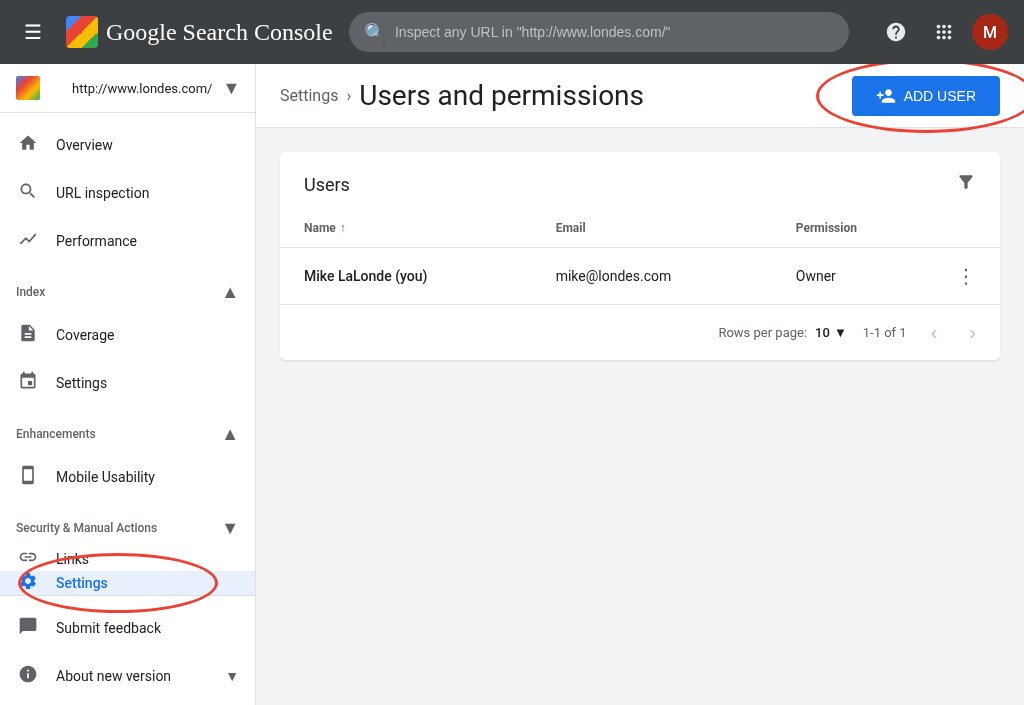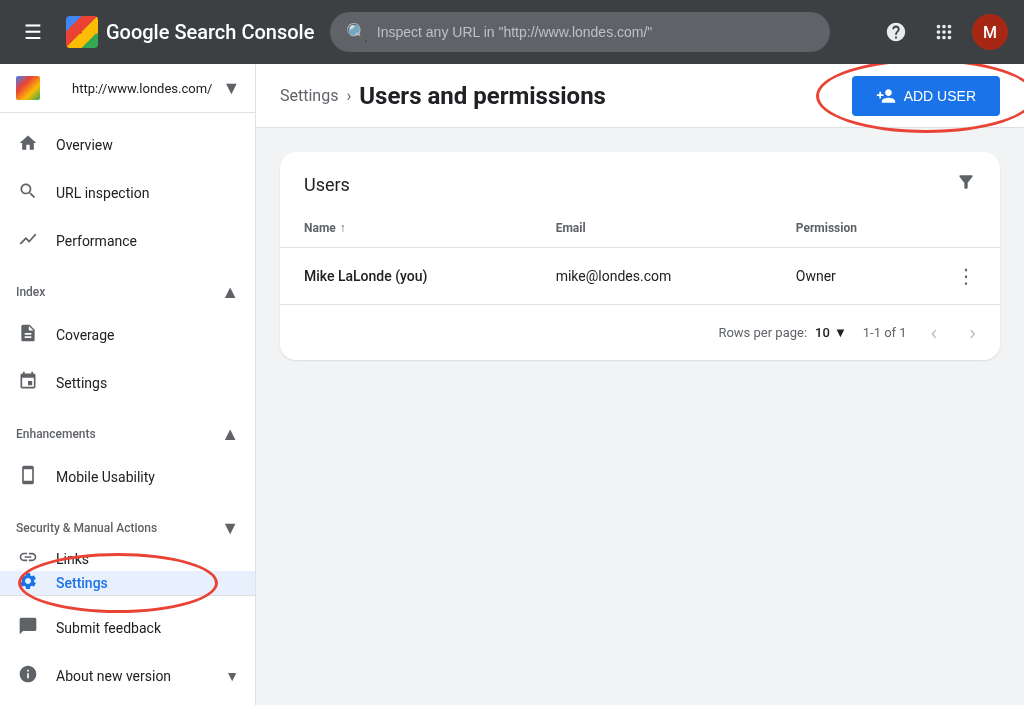--- a/index.html
+++ b/index.html
@@ -15,21 +15,21 @@
       gap: 16px;
       flex-shrink: 0;
     }
     .header-menu-icon { color: #fff; font-size: 20px; cursor: pointer; padding: 8px; }
     .header-logo { display: flex; align-items: center; gap: 8px; }
     .header-logo-img {
       width: 32px; height: 32px;
       background: linear-gradient(135deg, #4285f4 25%, #ea4335 25%, #ea4335 50%, #fbbc04 50%, #fbbc04 75%, #34a853 75%);
       border-radius: 4px;
     }
-    .header-logo-text { color: #fff; font-size: 20px; font-weight: 500; white-space: nowrap; }
+    .header-logo-text { color: #fff; font-size: 24px; font-weight: 500; white-space: nowrap; font-family: Liberation Serif, serif; }
     .header-search {
       flex: 1;
       max-width: 500px;
       background: #5f6368;
       border-radius: 24px;
       display: flex;
       align-items: center;
       padding: 0 16px;
       height: 40px;
       gap: 8px;
@@ -147,21 +147,21 @@
       justify-content: space-between;
       border-bottom: 1px solid #e0e0e0;
     }
     .breadcrumb {
       display: flex;
       align-items: center;
       gap: 8px;
     }
     .breadcrumb-item { font-size: 16px; color: #5f6368; }
     .breadcrumb-separator { color: #5f6368; font-size: 16px; }
-    .breadcrumb-current { font-size: 24px; font-weight: 700; color: #202124; }
+    .breadcrumb-current { font-size: 28px; font-weight: 400; color: #202124; }
 
     .add-user-btn {
       background: #1a73e8;
       color: #fff;
       border: none;
       border-radius: 4px;
       padding: 10px 24px;
       font-size: 14px;
       font-weight: 500;
       cursor: pointer;
@@ -172,21 +172,21 @@
       position: relative;
     }
 
     
     .page-content {
       padding: 24px;
     }
 
     .users-card {
       background: #fff;
-      border-radius: 16px;
+      border-radius: 5px;
       box-shadow: 0 1px 2px rgba(0,0,0,0.1);
       overflow: hidden;
     }
 
     .users-card-header {
       display: flex;
       align-items: center;
       justify-content: space-between;
       padding: 20px 24px 12px 24px;
     }

